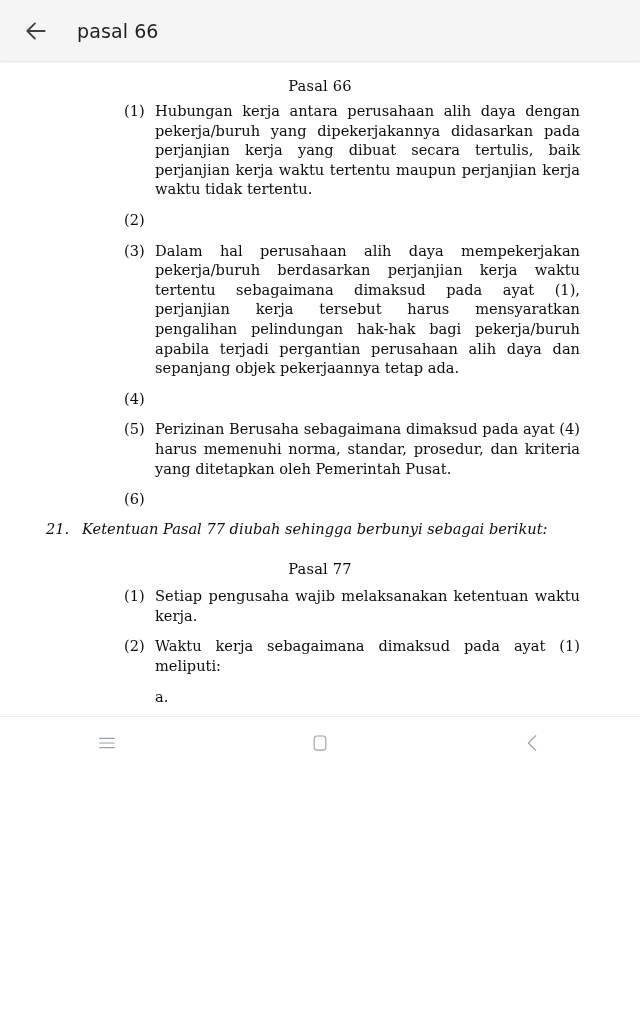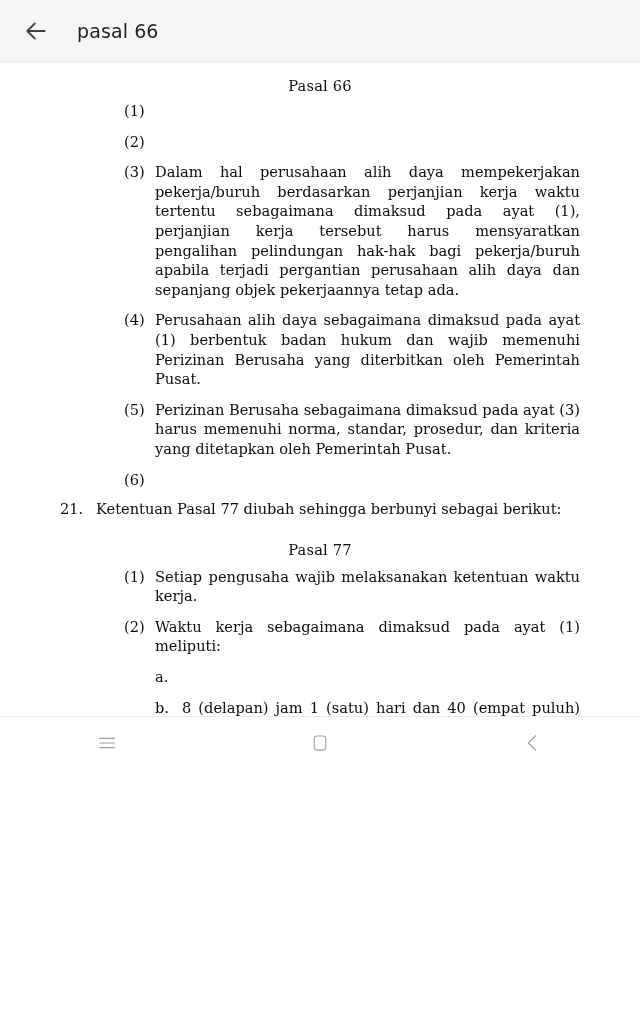--- a/index.html
+++ b/index.html
@@ -103,21 +103,21 @@
 
   
   .row.ayat { padding-left: 124px; }
   .row.ayat .marker { width: 31px; }
 
   
   .row.huruf { padding-left: 155px; }
   .row.huruf .marker { width: 27px; }
 
   
-  .row.angka { padding-left: 60px; }
+  .row.angka { padding-left: 46px; font-style: italic; }
   .row.angka .marker { width: 36px; }
 
   .row.tight { margin-bottom: 10px; }
 
   
   .navbar {
     flex: 0 0 52px;
     height: 52px;
     background: #ffffff;
     border-top: 1px solid #ececec;
@@ -151,39 +151,39 @@
     <div class="appbar-title">pasal 66</div>
   </div>
 
   <div class="doc-viewport">
     <div class="page">
 
       <div class="doc-heading">Pasal 66</div>
 
       <div class="row ayat">
         <span class="marker">(1)</span>
+        <span class="body">Hubungan kerja antara perusahaan alih daya dengan pekerja/buruh yang dipekerjakannya didasarkan pada perjanjian kerja yang dibuat secara tertulis, baik perjanjian kerja waktu tertentu maupun perjanjian kerja waktu tidak tertentu.</span>
       </div>
 
       <div class="row ayat">
         <span class="marker">(2)</span>
       </div>
 
       <div class="row ayat">
         <span class="marker">(3)</span>
         <span class="body">Dalam hal perusahaan alih daya mempekerjakan pekerja/buruh berdasarkan perjanjian kerja waktu tertentu sebagaimana dimaksud pada ayat (1), perjanjian kerja tersebut harus mensyaratkan pengalihan pelindungan hak-hak bagi pekerja/buruh apabila terjadi pergantian perusahaan alih daya dan sepanjang objek pekerjaannya tetap ada.</span>
       </div>
 
       <div class="row ayat">
         <span class="marker">(4)</span>
-        <span class="body">Perusahaan alih daya sebagaimana dimaksud pada ayat (1) berbentuk badan hukum dan wajib memenuhi Perizinan Berusaha yang diterbitkan oleh Pemerintah Pusat.</span>
       </div>
 
       <div class="row ayat">
         <span class="marker">(5)</span>
-        <span class="body">Perizinan Berusaha sebagaimana dimaksud pada ayat (3) harus memenuhi norma, standar, prosedur, dan kriteria yang ditetapkan oleh Pemerintah Pusat.</span>
+        <span class="body">Perizinan Berusaha sebagaimana dimaksud pada ayat (4) harus memenuhi norma, standar, prosedur, dan kriteria yang ditetapkan oleh Pemerintah Pusat.</span>
       </div>
 
       <div class="row ayat tight">
         <span class="marker">(6)</span>
       </div>
 
       <div class="row angka tight">
         <span class="marker">21.</span>
         <span class="body">Ketentuan Pasal 77 diubah sehingga berbunyi sebagai berikut:</span>
       </div>

